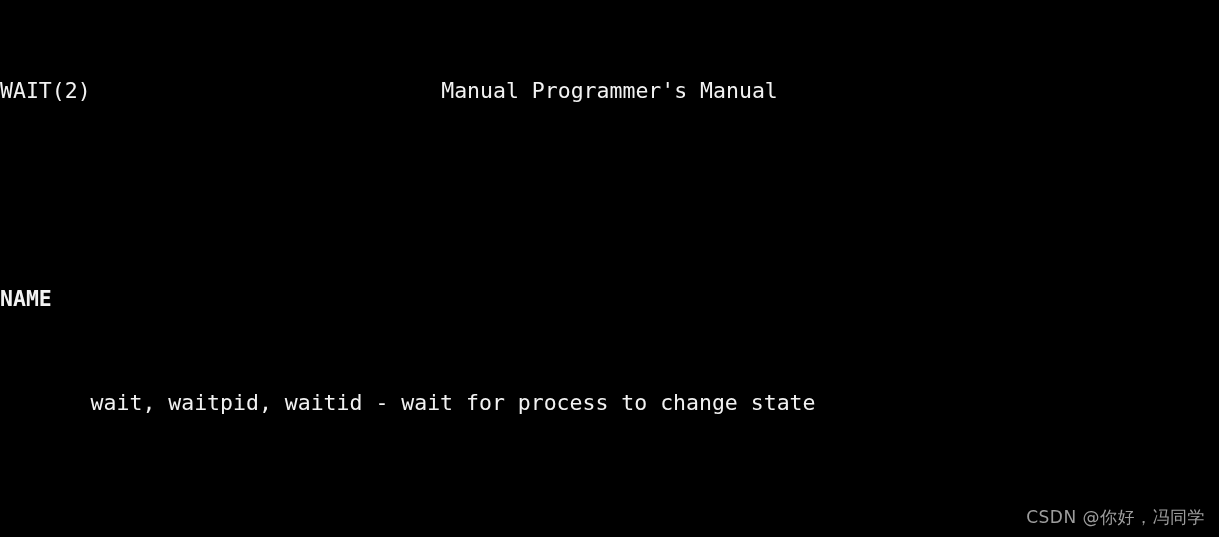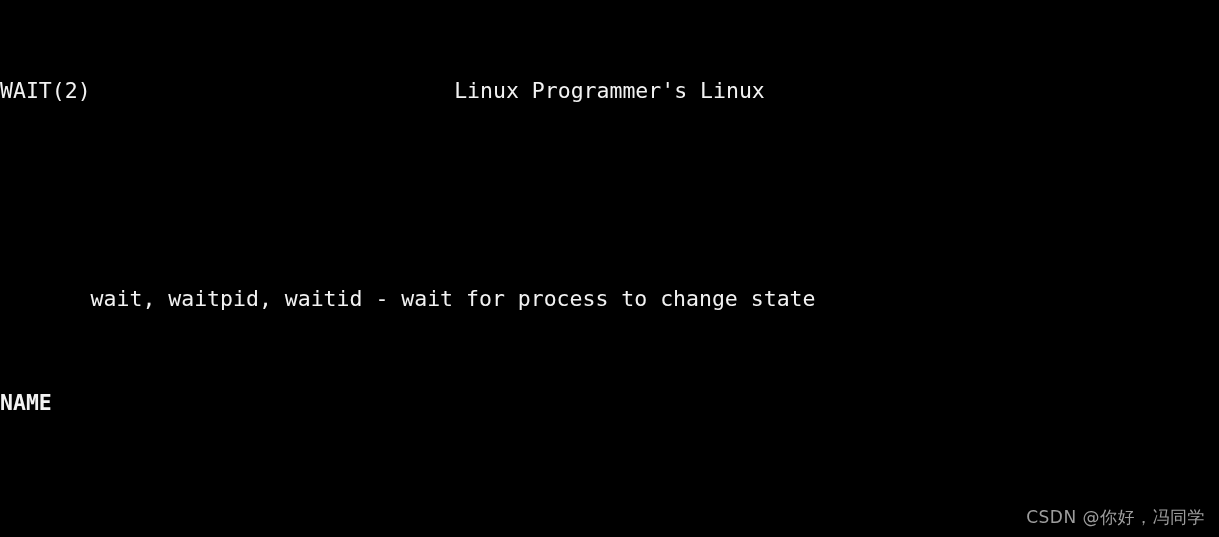--- a/index.html
+++ b/index.html
@@ -69,28 +69,28 @@
     margin-left: 40px;
   }
 </style>
 </head>
 <body>
 
 <div class="man-page">
 
   <div class="line hdr">
     <span class="left">WAIT(2)</span>
-    <span class="center">Linux Programmer's Linux</span>
+    <span class="center">Manual Programmer's Manual</span>
   </div>
 
   <div class="line blank">&nbsp;</div>
 
+  <div class="line sec">NAME</div>
+
   <div class="line"><span>       </span><span>wait, waitpid, waitid - wait for process to change state</span></div>
-
-  <div class="line sec">NAME</div>
 
   <div class="line blank">&nbsp;</div>
 
   
 
   
 
   
 
   

